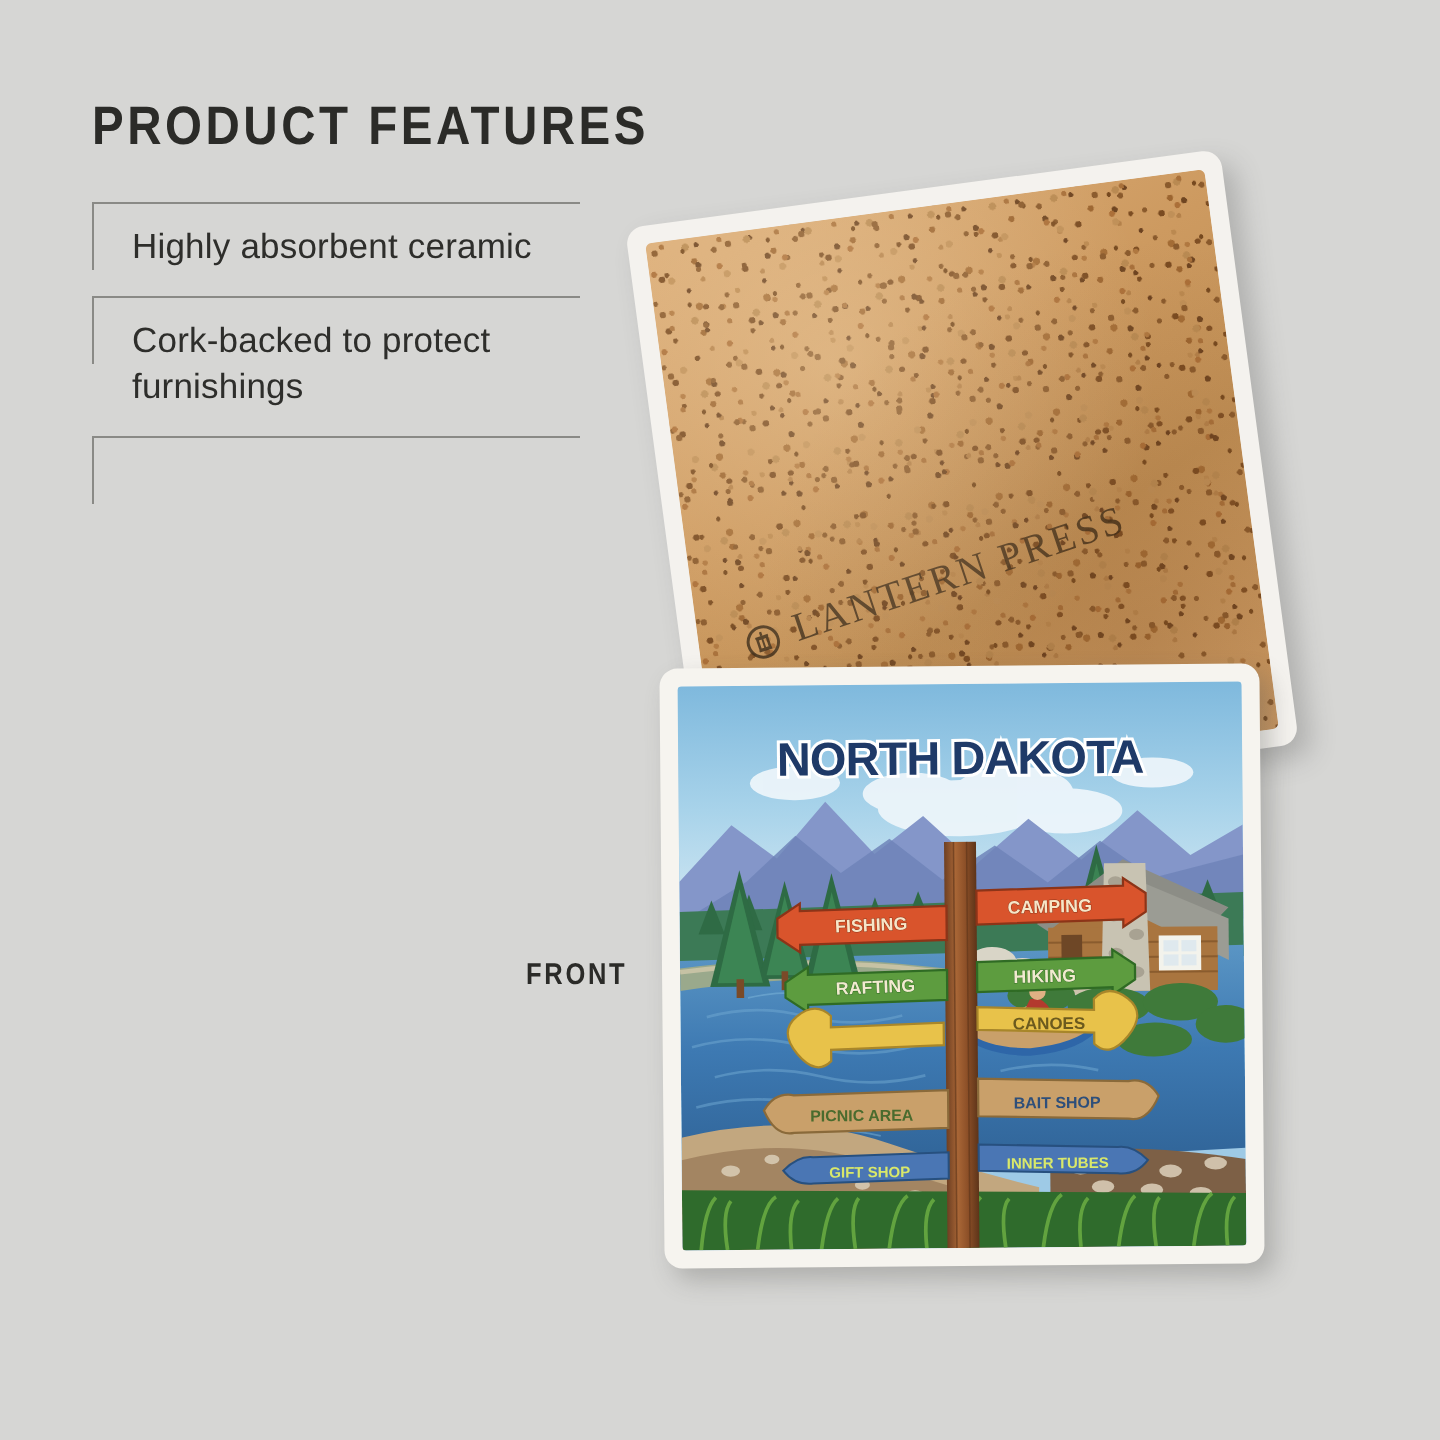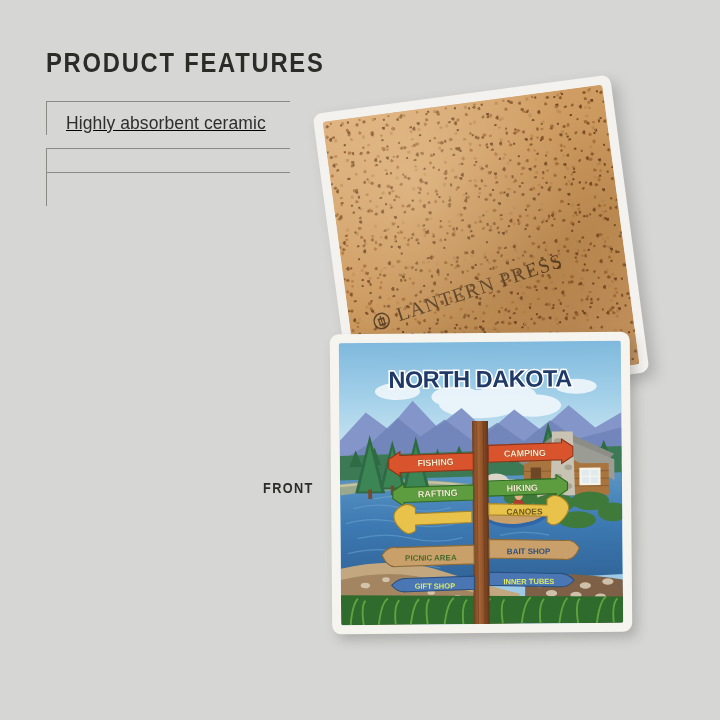--- a/index.html
+++ b/index.html
@@ -12,21 +12,21 @@
 
   
   #features-panel{position:absolute;left:46px;top:48px;width:280px;}
   #features-title{
     font-family:"Liberation Sans Narrow","Liberation Sans",sans-serif;
     font-weight:bold;font-size:27px;letter-spacing:2.0px;
     color:#2b2b28;margin:0 0 22px 0;
     transform:scaleX(0.88);transform-origin:left center;
     white-space:nowrap;
   }
-  .feature-item{position:relative;padding:11px 0 13px 20px;text-decoration:underline;}
+  .feature-item{position:relative;padding:11px 0 13px 20px;}
   .feature-rule{
     position:absolute;left:0;top:0;width:244px;height:1px;
     background:#8a8a86;
   }
   .feature-tick{
     position:absolute;left:0;top:0;width:1px;height:34px;
     background:#8a8a86;
   }
   .feature-text{
     font-size:17.5px;line-height:23px;color:#2e2e2b;
@@ -138,20 +138,21 @@
 
   <div class="feature-item">
     <span class="feature-rule"></span>
     <span class="feature-tick"></span>
     <div class="feature-text">Highly absorbent ceramic</div>
   </div>
 
   <div class="feature-item">
     <span class="feature-rule"></span>
     <span class="feature-tick"></span>
+    <div class="feature-text">Cork-backed to protect furnishings</div>
   </div>
 
   <div class="feature-item">
     <span class="feature-rule"></span>
     <span class="feature-tick"></span>
   </div>
 </div>
 
 <div class="side-label" id="label-back">BACK</div>
 <div class="side-label" id="label-front">FRONT</div>

